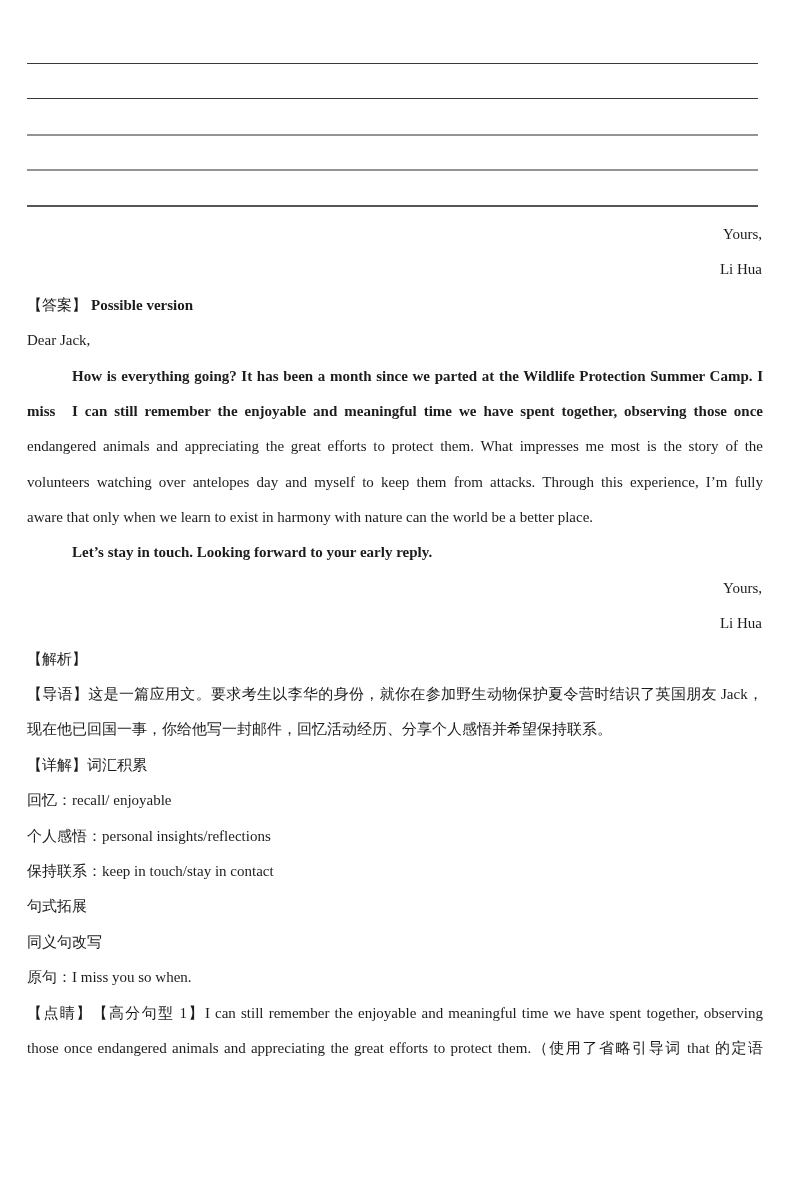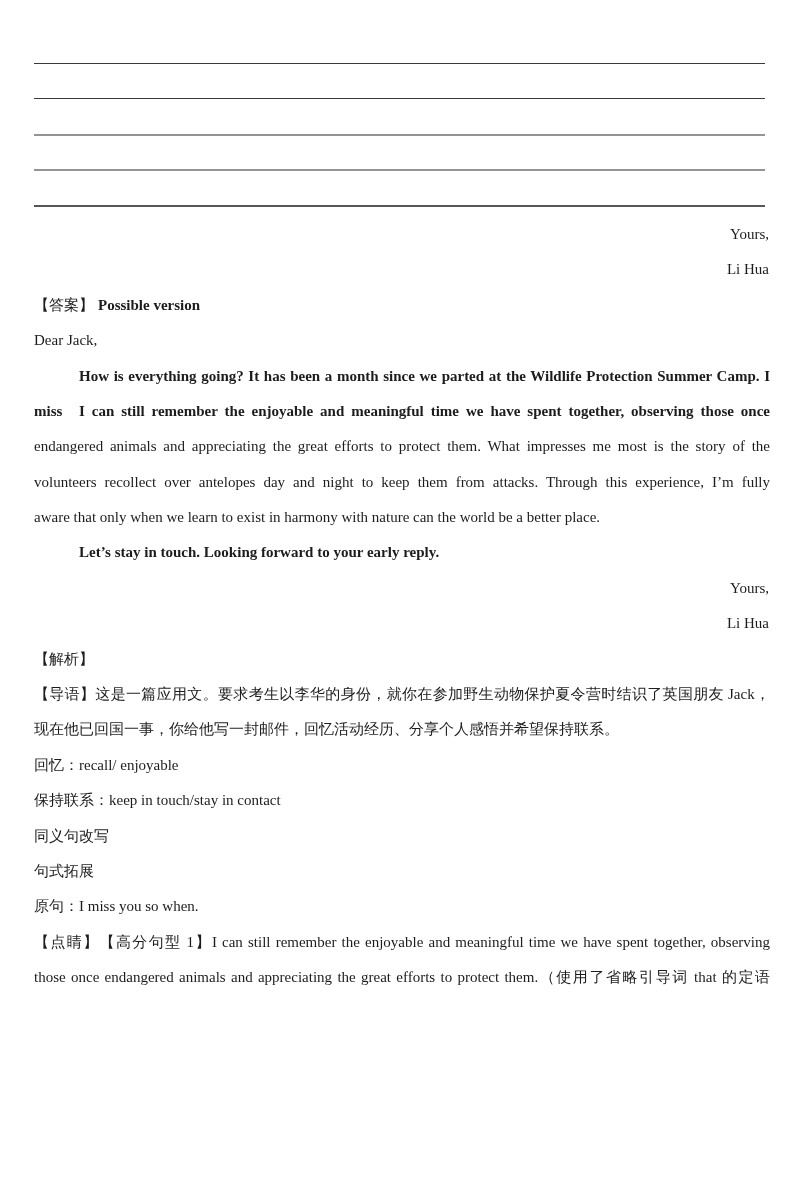--- a/index.html
+++ b/index.html
@@ -11,21 +11,21 @@
     position: relative;
     width: 800px;
     height: 1191px;
     background: #ffffff;
     font-family: "Liberation Serif", "DejaVu Serif", serif;
     color: #1c1c1c;
     overflow: hidden;
   }
   .content {
     position: absolute;
-    left: 34px;
+    left: 27px;
     top: 40px;
     width: 736px;
   }
   .row {
     height: 35.4px;
     line-height: 35.4px;
     font-size: 15px;
     white-space: nowrap;
     overflow: visible;
   }
@@ -74,32 +74,34 @@
 
     <div class="row right">Yours,</div>
     <div class="row right">Li Hua</div>
 
     <div class="row"><span>【答案】</span><span class="b answer-title">Possible version</span></div>
 
     <div class="row">Dear Jack,</div>
     <div class="row j ind">How is everything going? It has been a month since we parted at the Wildlife Protection Summer Camp. I miss</div>
     <div class="row j ind">I can still remember the enjoyable and meaningful time we have spent together, observing those once</div>
     <div class="row j">endangered animals and appreciating the great efforts to protect them. What impresses me most is the story of the</div>
-    <div class="row j">volunteers recollect over antelopes day and night to keep them from attacks. Through this experience, I’m fully</div>
+    <div class="row j">volunteers watching over antelopes day and myself to keep them from attacks. Through this experience, I’m fully</div>
     <div class="row">aware that only when we learn to exist in harmony with nature can the world be a better place.</div>
     <div class="row ind">Let’s stay in touch. Looking forward to your early reply.</div>
 
     <div class="row right">Yours,</div>
     <div class="row right">Li Hua</div>
 
     <div class="row">【解析】</div>
     <div class="row j">【导语】这是一篇应用文。要求考生以李华的身份，就你在参加野生动物保护夏令营时结识了英国朋友 Jack，</div>
     <div class="row">现在他已回国一事，你给他写一封邮件，回忆活动经历、分享个人感悟并希望保持联系。</div>
+    <div class="row">【详解】词汇积累</div>
     <div class="row">回忆：recall/ enjoyable</div>
+    <div class="row">个人感悟：personal insights/reflections</div>
     <div class="row">保持联系：keep in touch/stay in contact</div>
+    <div class="row">句式拓展</div>
     <div class="row">同义句改写</div>
-    <div class="row">句式拓展</div>
     <div class="row">原句：I miss you so when.</div>
     <div class="row j">【点睛】【高分句型 1】I can still remember the enjoyable and meaningful time we have spent together, observing</div>
     <div class="row j">those once endangered animals and appreciating the great efforts to protect them.（使用了省略引导词 that 的定语</div>
 
   </div>
 </div>
 
 </body></html>

